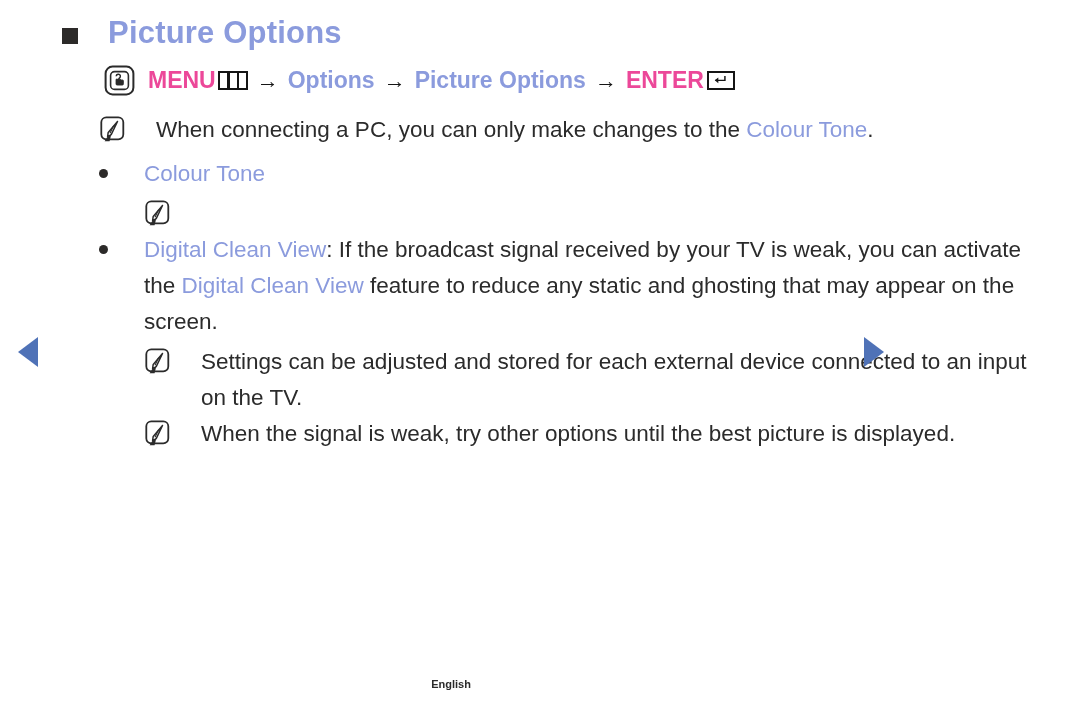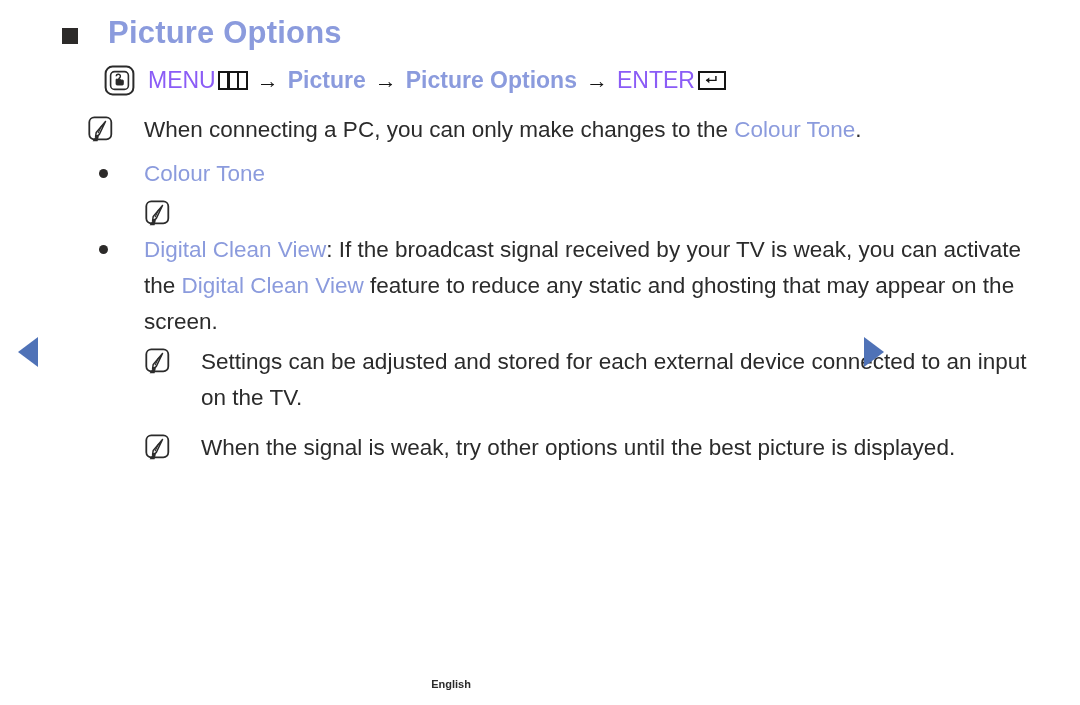--- a/index.html
+++ b/index.html
@@ -69,22 +69,22 @@
 
   .nav-text {
     font-size: 23px;
     font-weight: 700;
     color: #1a1a1a;
     line-height: 1;
     display: flex;
     align-items: center;
   }
   .nav-word-black {
-    color: #8b5cf6;
-    font-weight: 400;
+    color: #ec4899;
+    font-weight: 700;
   }
   .nav-word-blue {
     color: #8b9bdd;
     font-weight: 700;
   }
   .nav-arrow {
     color: #151515;
     font-weight: 400;
     margin: 0 9px;
     font-size: 22px;
@@ -156,33 +156,33 @@
 
   .txt {
     font-size: 22.5px;
     line-height: 36px;
     color: #2b2b2b;
     font-weight: 400;
   }
   .accent { color: #8b9bdd; }
 
   
-  .lvl-note   { margin-left: 0px; }
+  .lvl-note   { margin-left: 12px; }
   .lvl-note .txt   { margin-left: 29px; }
   .lvl-bullet { margin-left: 11px; }
   .lvl-bullet .txt { margin-left: 36px; }
   .lvl-note-in { margin-left: 57px; }
   .lvl-note-in .txt { margin-left: 29px; }
 
   .mt-note1 { margin-top: 0px; }
   .mt-ct    { margin-top: 8px; }
   .mt-w1    { margin-top: 4px; }
   .mt-set   { margin-top: 4px; }
   .mt-dcv   { margin-top: 5px; }
-  .mt-sig   { margin-top: 14px; }
+  .mt-sig   { margin-top: 0; }
 
   
   .nav-arrow-btn {
     position: absolute;
     width: 0;
     height: 0;
     cursor: pointer;
   }
   .arrow-left {
     left: 18px;
@@ -231,21 +231,21 @@
         <path d="M12.0 14.3 l0 4.6 a1.2 1.2 0 0 0 1.2 1.2 l5.0 0 a1.2 1.2 0 0 0 1.2 -1.2 l0 -3.0
                  a1.0 1.0 0 0 0 -2.0 0 l0 -0.6 a1.0 1.0 0 0 0 -2.0 0 l0 -0.6 a1.0 1.0 0 0 0 -2.0 0
                  l0 -0.4 a1.2 1.2 0 0 0 -1.4 0 z" fill="#2b2b2b" stroke="#2b2b2b" stroke-width="0.8" stroke-linejoin="round"></path>
       </svg>
     </span>
 
     <span class="nav-text">
       <span class="nav-word-black">MENU</span>
       <span class="glyph-menu-box"></span>
       <span class="nav-arrow">→</span>
-      <span class="nav-word-blue">Picture</span>
+      <span class="nav-word-blue">Options</span>
       <span class="nav-arrow">→</span>
       <span class="nav-word-blue">Picture Options</span>
       <span class="nav-arrow">→</span>
       <span class="nav-word-black">ENTER</span>
       <span class="glyph-enter-box">
         <svg viewBox="0 0 28 19" width="23" height="14">
           <path d="M20 4 L20 10 L7 10" fill="none" stroke="#151515" stroke-width="2"></path>
           <path d="M11 6.2 L6.2 10 L11 13.8 Z" fill="#151515"></path>
         </svg>
       </span>

